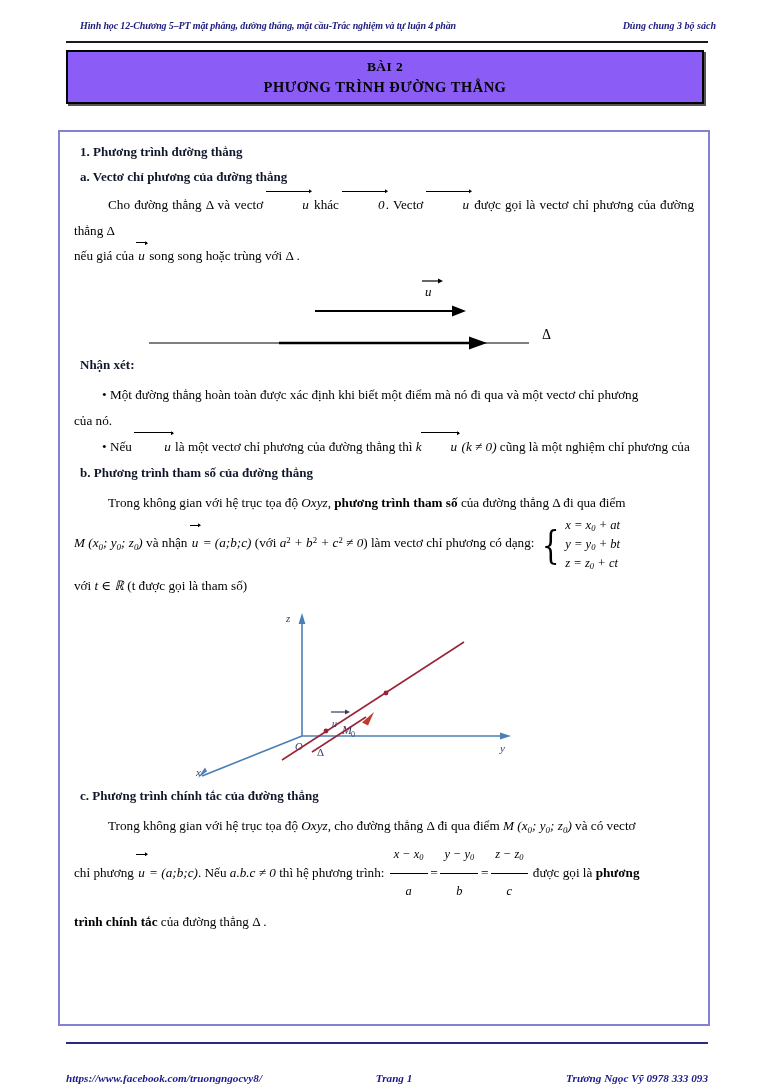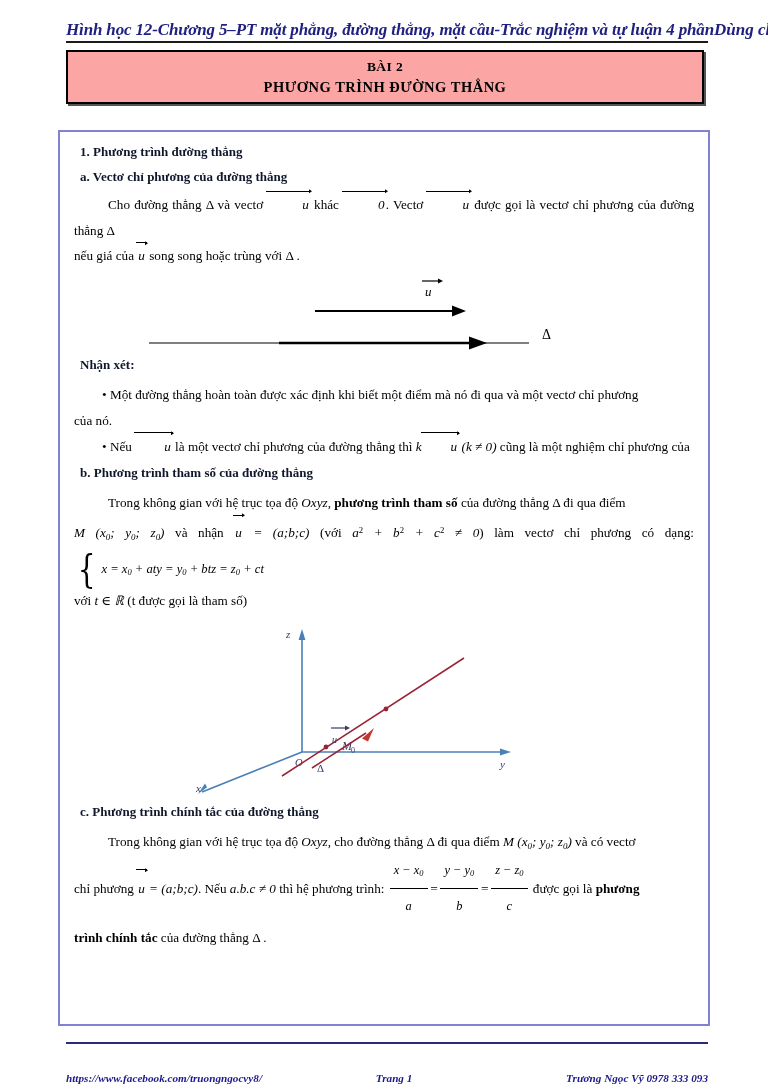--- a/index.html
+++ b/index.html
@@ -20,50 +20,50 @@
   .page {
     position: absolute;
     left: 0; top: 0;
     width: 768px;
     height: 1086px;
   }
 
   
   .hdr {
     position: absolute;
-    left: 66px; top: 20px;
+    left: 80px; top: 20px;
     width: 640px;
     display: flex;
     justify-content: space-between;
     align-items: baseline;
     font-family: "Liberation Serif", "DejaVu Serif", serif;
     font-style: italic;
     font-weight: bold;
-    font-size: 17px;
+    font-size: 10px;
     color: #202080;
     white-space: nowrap;
   }
   .hdr-left { letter-spacing: -0.15px; }
   .hdr-right { padding-right: 4px; }
 
   .hdr-rule {
     position: absolute;
     left: 66px; top: 41px;
     width: 642px;
     height: 2px;
     background: #1a1a1a;
   }
 
   
   .banner {
     position: absolute;
     left: 66px; top: 50px;
     width: 638px;
     height: 54px;
-    background: #fca5a5;
+    background: #8b5cf6;
     border: 2.5px solid #000000;
     box-sizing: border-box;
     box-shadow: 2px 2px 0 #555;
     display: flex;
     flex-direction: column;
     align-items: center;
     justify-content: center;
   }
   .banner .l1 {
     font-weight: bold;
@@ -156,21 +156,21 @@
     line-height: 1.45;
   }
   .sys .brace {
     font-size: 40px;
     font-weight: 200;
     line-height: 0.94;
     margin-right: 2px;
     font-family: "DejaVu Serif", serif;
     transform: scaleX(0.7);
   }
-  .sys .rows { display: flex; flex-direction: row; }
+  .sys .rows { display: flex; flex-direction: column; }
   .sys .rows > span { white-space: nowrap; }
 
   
   .frac {
     display: inline-flex;
     flex-direction: column;
     align-items: center;
     vertical-align: middle;
     font-size: 12.4px;
     margin: 0 2px;

